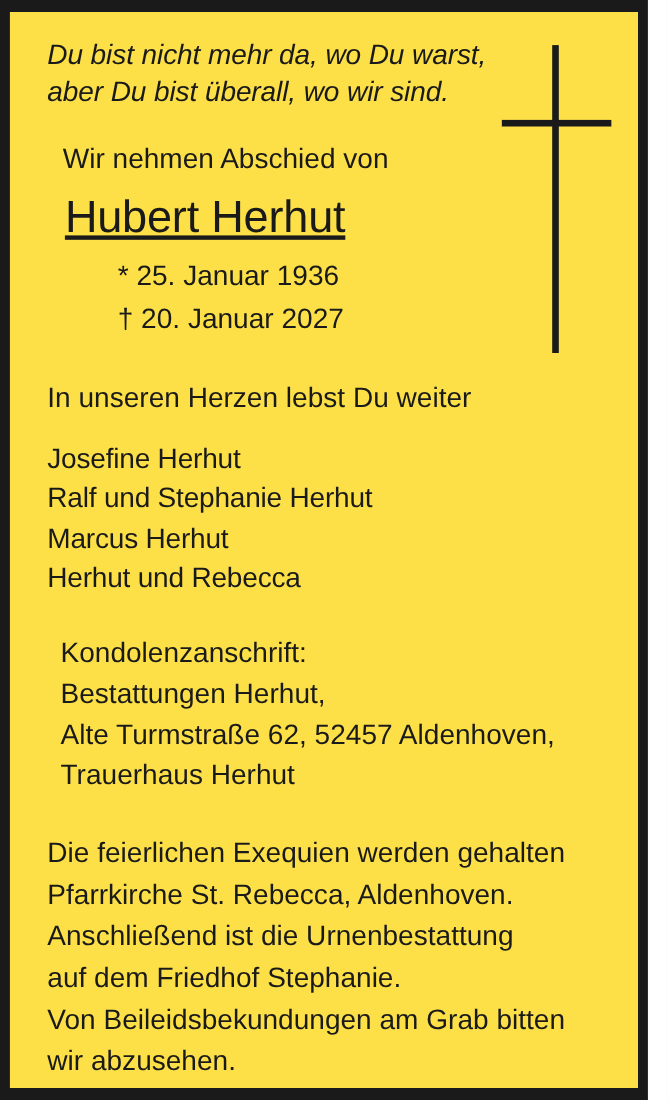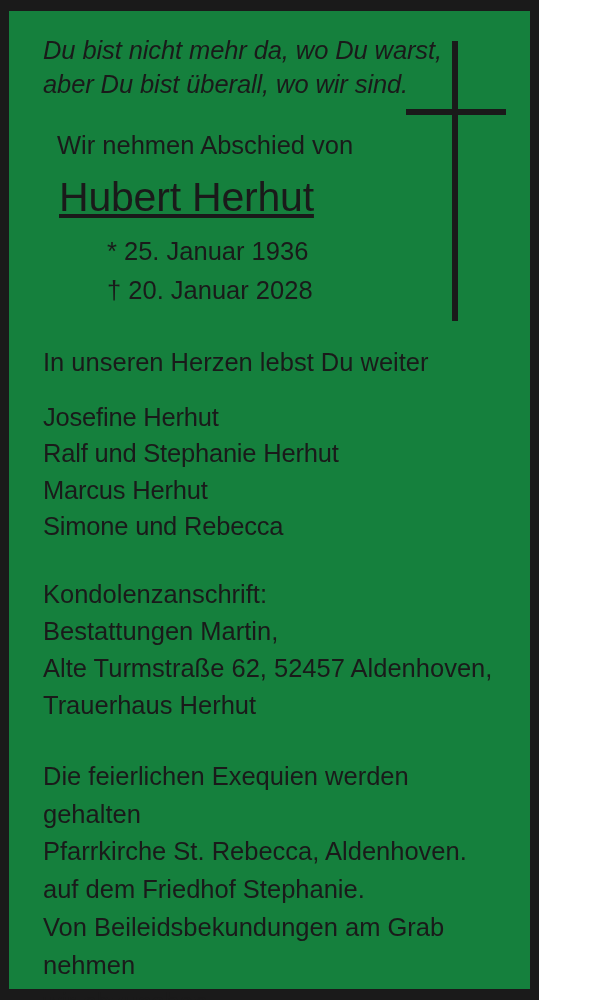--- a/index.html
+++ b/index.html
@@ -9,23 +9,23 @@
   }
   body {
     width: 607px;
     height: 1000px;
     font-family: "Liberation Sans", sans-serif;
     color: #1a1a1a;
     overflow: hidden;
   }
   .obituary {
     box-sizing: border-box;
-    width: 539px;
+    width: 589px;
     height: 1000px;
-    background: #15803d;
+    background: #fde047;
     border-top: 11px solid #1a1a1a;
     border-bottom: 11px solid #1a1a1a;
     border-left: 9px solid #1a1a1a;
     border-right: 9px solid #1a1a1a;
     position: relative;
   }
   .inner {
     position: relative;
     width: 100%;
     height: 100%;
@@ -88,21 +88,21 @@
     margin: 22px 0 0 8px;
   }
   .family div {
     font-weight: normal;
     font-size: 25.5px;
     line-height: 1.42;
     letter-spacing: -0.2px;
   }
 
   .condolence {
-    margin: 32px 0 0 8px;
+    margin: 32px 0 0 20px;
   }
   .condolence div {
     font-size: 25.5px;
     line-height: 1.45;
   }
 
   .service {
     margin: 34px 0 0 8px;
   }
   .service div {
@@ -127,41 +127,42 @@
       <div>Du bist nicht mehr da, wo Du warst,</div>
       <div>aber Du bist überall, wo wir sind.</div>
     </div>
 
     <div class="farewell">Wir nehmen Abschied von</div>
 
     <div class="name">Hubert Herhut</div>
 
     <div class="dates">
       <div>* 25. Januar 1936</div>
-      <div>† 20. Januar 2028</div>
+      <div>† 20. Januar 2027</div>
     </div>
 
     <div class="heart-line">In unseren Herzen lebst Du weiter</div>
 
     <div class="family">
       <div>Josefine Herhut</div>
       <div>Ralf und Stephanie Herhut</div>
       <div>Marcus Herhut</div>
-      <div>Simone und Rebecca</div>
+      <div>Herhut und Rebecca</div>
     </div>
 
     <div class="condolence">
       <div>Kondolenzanschrift:</div>
-      <div>Bestattungen Martin,</div>
+      <div>Bestattungen Herhut,</div>
       <div>Alte Turmstraße 62, 52457 Aldenhoven,</div>
       <div>Trauerhaus Herhut</div>
     </div>
 
     <div class="service">
       <div>Die feierlichen Exequien werden gehalten</div>
       <div>Pfarrkirche St. Rebecca, Aldenhoven.</div>
+      <div>Anschließend ist die Urnenbestattung</div>
       <div>auf dem Friedhof Stephanie.</div>
-      <div>Von Beileidsbekundungen am Grab nehmen</div>
+      <div>Von Beileidsbekundungen am Grab bitten</div>
       <div>wir abzusehen.</div>
     </div>
 
   </div>
 </div>
 
 </body></html>

